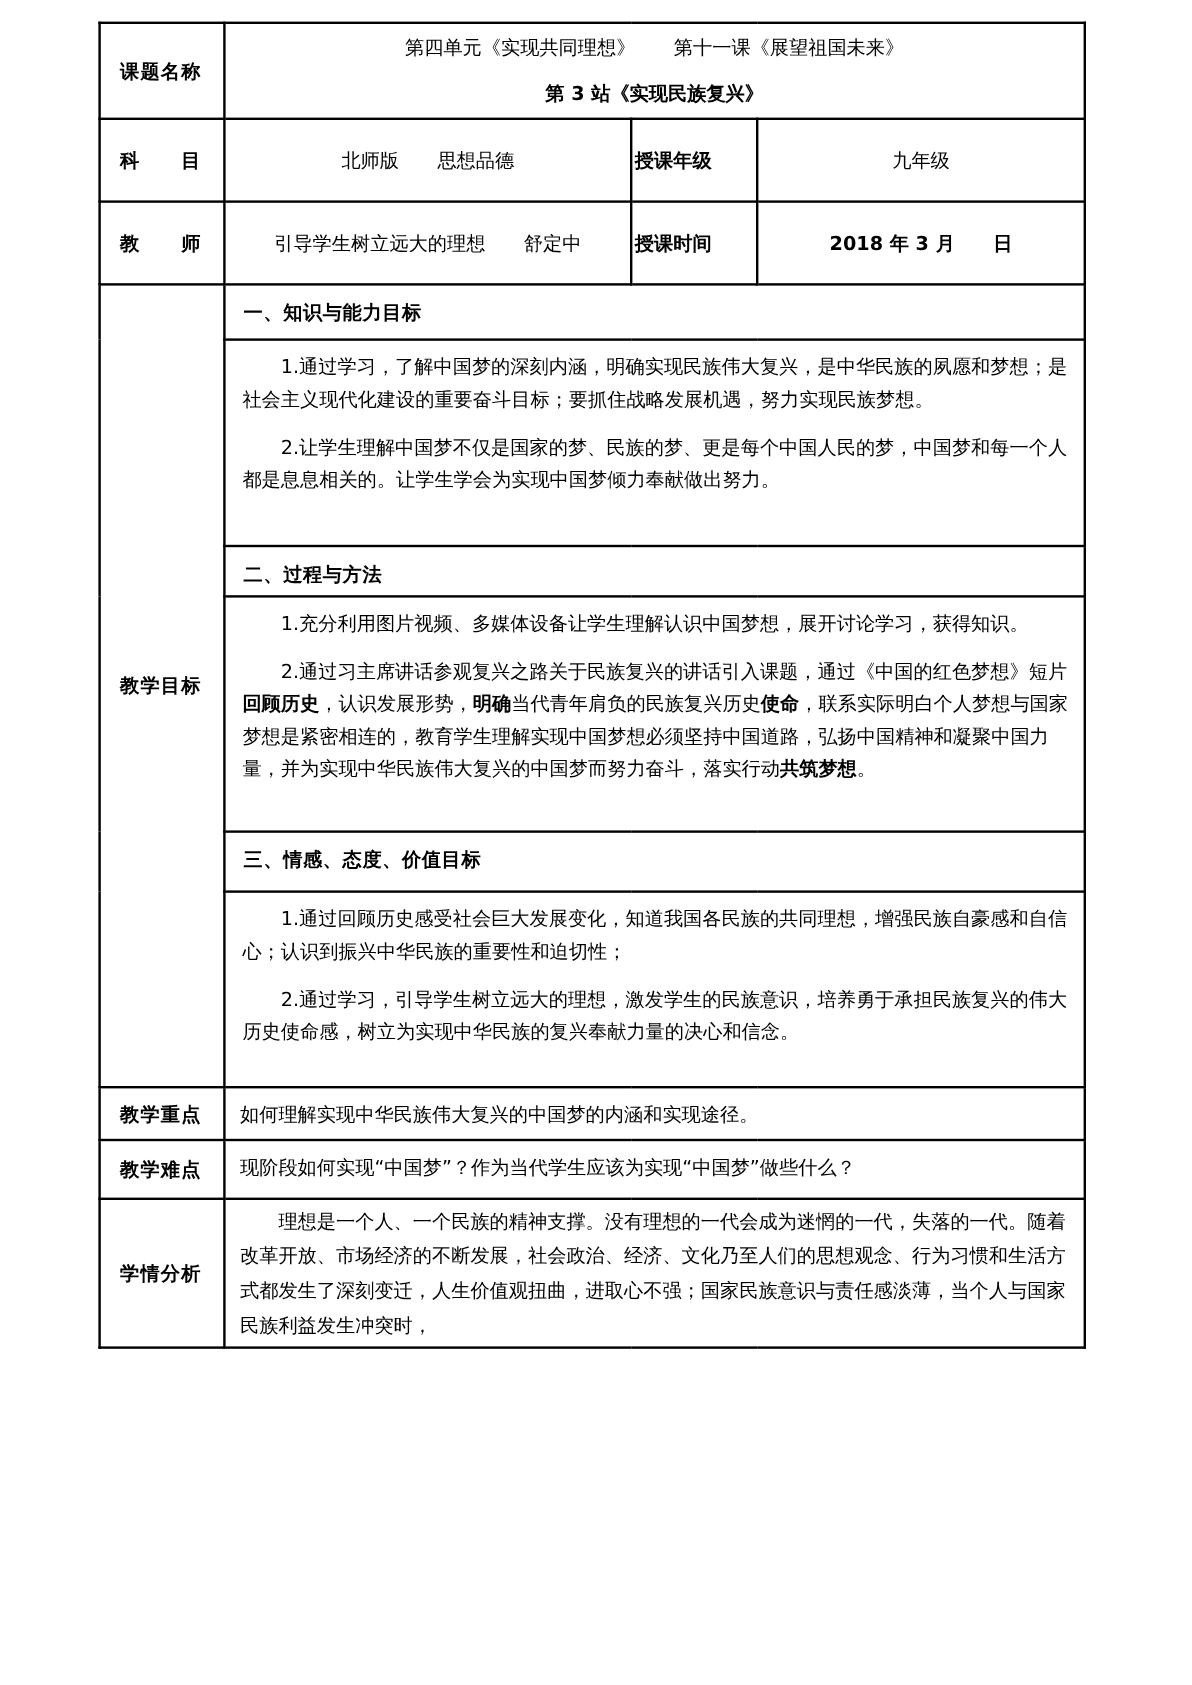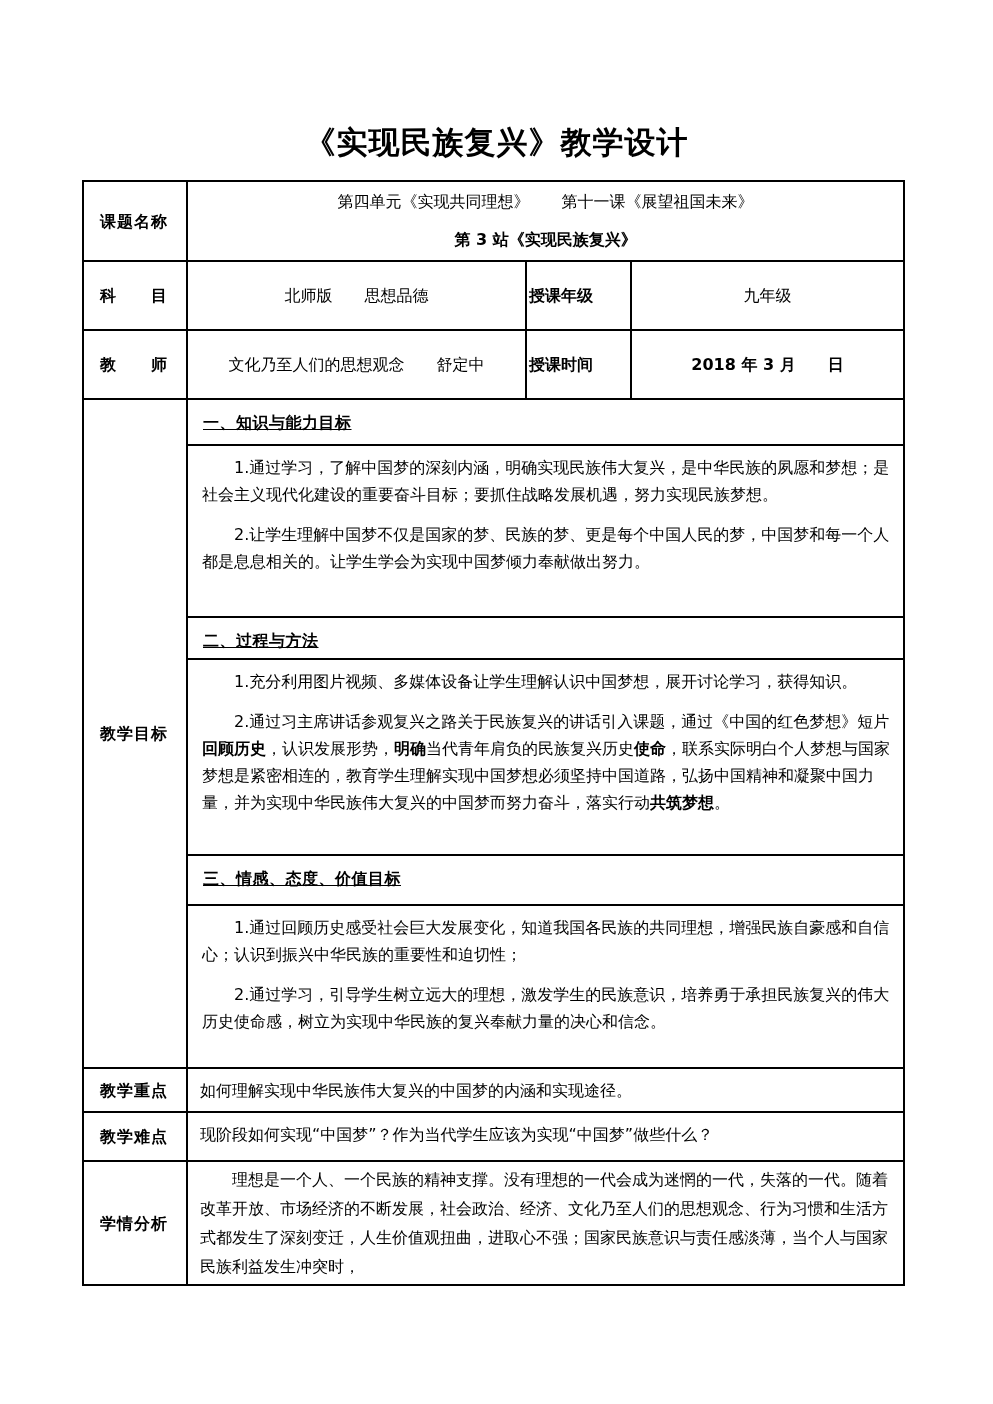--- a/index.html
+++ b/index.html
@@ -61,21 +61,20 @@
   tr.r-analysis { height: 117px; }
 
   td.topic-cell { text-align: center; vertical-align: top; padding-top: 6px; }
   .topic-line2 { margin-top: 11px; font-weight: bold; }
 
   td.sec-head {
     font-weight: bold;
     vertical-align: top;
     padding: 9px 10px 4px 15px;
     letter-spacing: 0.5px;
-    text-decoration: underline;
   }
   td.sec-body {
     vertical-align: top;
     padding: 8px 12px 6px 14px;
   }
   .para { text-indent: 2em; }
   .para + .para { margin-top: 13px; }
 
   td.plain { vertical-align: top; padding: 8px 10px 4px 12px; }
   td.analysis {
@@ -83,21 +82,20 @@
     padding: 3px 10px 3px 12px;
     text-indent: 2em;
     line-height: 29px;
   }
 </style>
 </head>
 <body>
 
 <div class="page">
 
-  <div class="doc-title">《实现民族复兴》教学设计</div>
 
   <table class="doc-table">
     <colgroup>
       <col class="c1">
         <col class="c2">
         <col class="c3">
         <col class="c4">
     </colgroup>
 
     <tbody>
@@ -111,21 +109,21 @@
 
     <tr class="r-subject">
       <td class="label">科　　目</td>
       <td class="center">北师版　　思想品德</td>
       <td class="label-center">授课年级</td>
       <td class="center">九年级</td>
     </tr>
 
     <tr class="r-teacher">
       <td class="label">教　　师</td>
-      <td class="center">文化乃至人们的思想观念　　舒定中</td>
+      <td class="center">引导学生树立远大的理想　　舒定中</td>
       <td class="label-center">授课时间</td>
       <td class="center b">2018 年 3 月　　日</td>
     </tr>
 
     <tr class="r-ghead1">
       <td class="label" rowspan="6">教学目标</td>
       <td colspan="3" class="sec-head">一、知识与能力目标</td>
     </tr>
     <tr class="r-gbody1">
       <td colspan="3" class="sec-body">

